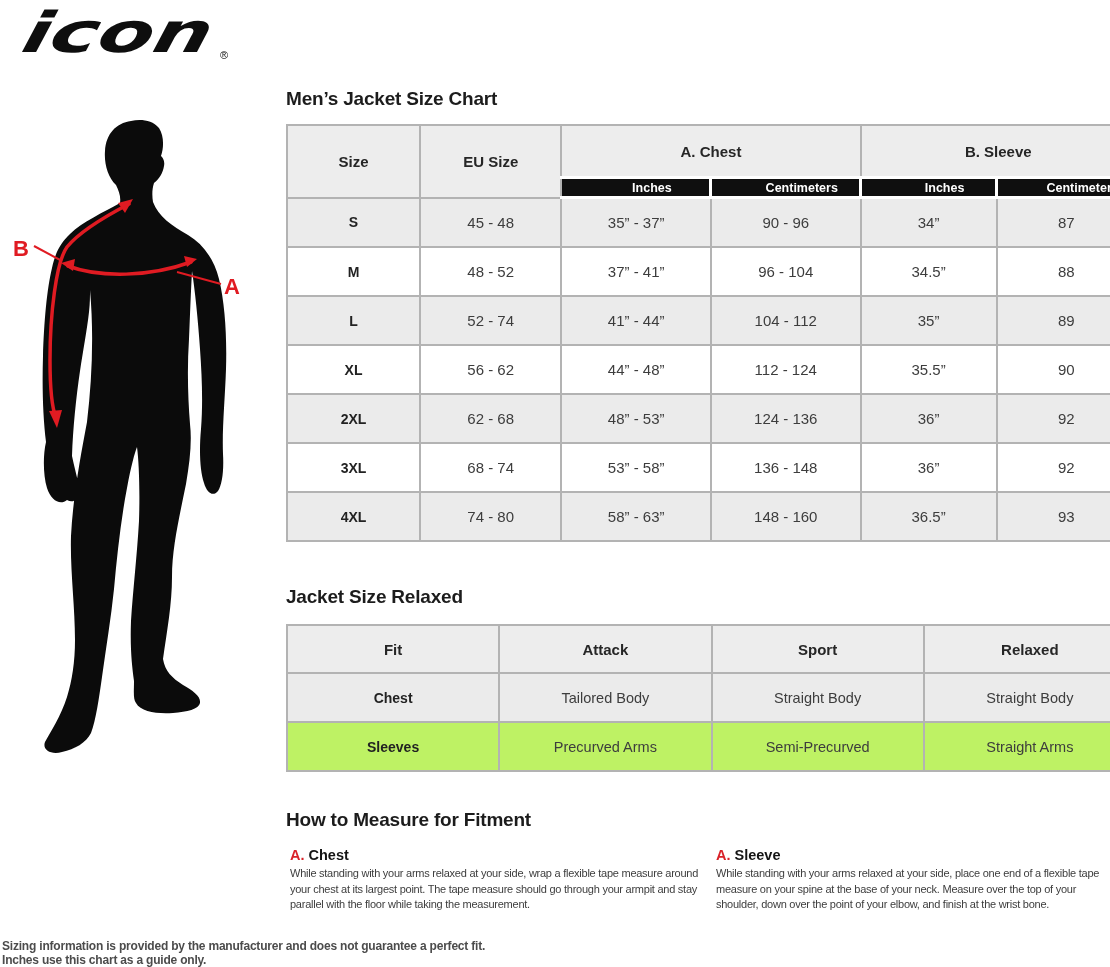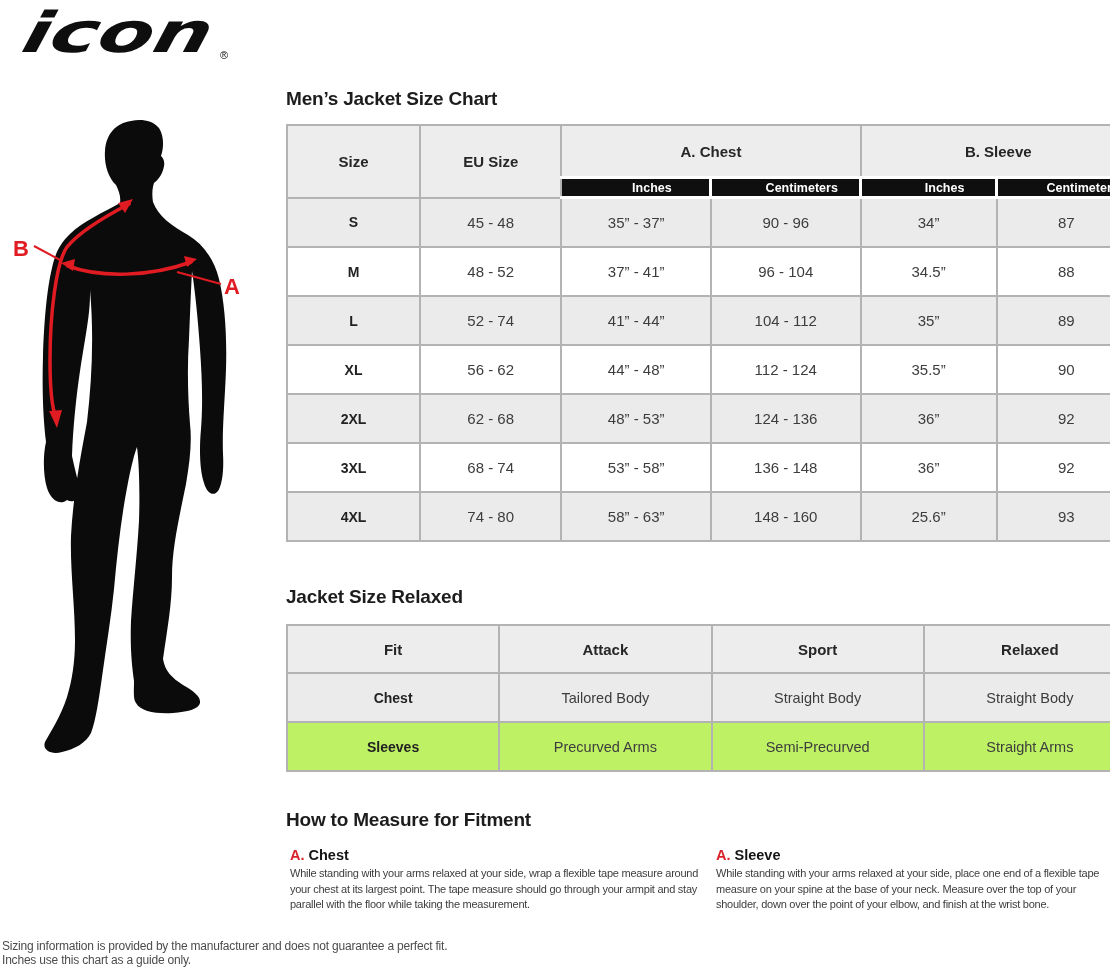--- a/index.html
+++ b/index.html
@@ -45,21 +45,21 @@
   #styles-table td.rowlabel { font-weight:bold; font-size:14px; color:#222; }
   
   .measure-item { position:absolute; top:847px; }
   #measure-chest  { left:290px; width:417px; }
   #measure-sleeve { left:716px; width:398px; }
   .measure-head { font-size:14.5px; font-weight:bold; color:#141414; margin:0 0 3px 0; }
   .measure-head .letter { color:#d9232a; margin-right:4px; }
   .measure-text { margin:0; font-size:11px; line-height:15.6px; color:#3d3d3d; letter-spacing:-0.25px; }
   
   .footnote { position:absolute; left:2px; top:939px; font-size:12px; line-height:14px;
-              color:#4c4c4c; letter-spacing:-0.2px; }
+              color:#4c4c4c; letter-spacing:-0.2px;font-weight:bold; }
 </style>
 </head>
 <body>
 
 <div class="page">
 
   <div class="logo">
     <svg width="230" height="62" viewBox="0 0 230 62">
       <g transform="skewX(-14)">
         <text x="30" y="50" font-family="'DejaVu Sans',sans-serif" font-style="italic" font-weight="bold" font-size="56" fill="#0e0e0e" textLength="188" lengthAdjust="spacingAndGlyphs">icon</text>
@@ -211,21 +211,21 @@
       <td>53” - 58”</td>
       <td>136 - 148</td>
       <td>36”</td>
       <td>92</td>
     </tr>
     <tr class="alt">
       <td class="rowlabel">4XL</td>
       <td>74 - 80</td>
       <td>58” - 63”</td>
       <td>148 - 160</td>
-      <td>25.6”</td>
+      <td>36.5”</td>
       <td>93</td>
     </tr>
   </tbody>
     </table>
 
   <h2 class="section-title" id="title-styles">Jacket Size Relaxed</h2>
 
   <table id="styles-table">
     <colgroup>
         <col style="width:25%">

